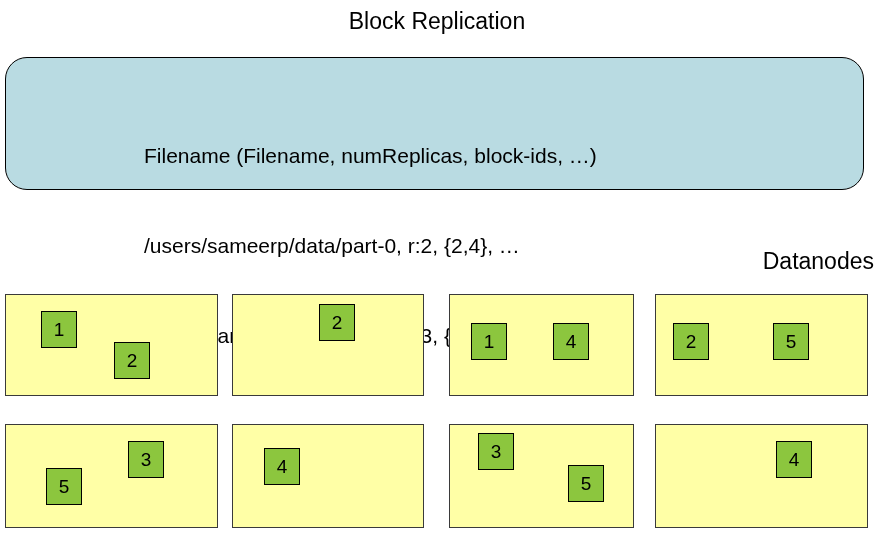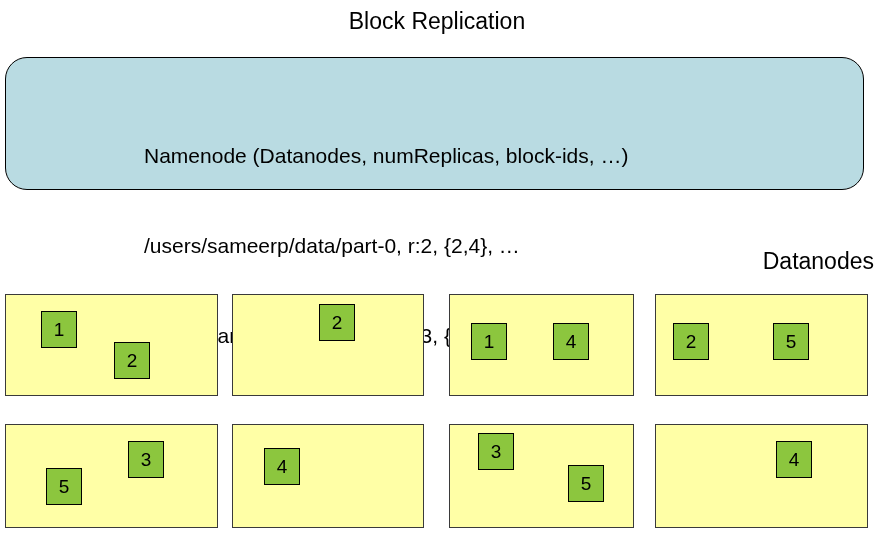--- a/index.html
+++ b/index.html
@@ -83,21 +83,21 @@
 </style>
 </head>
 <body>
 
 <div class="page">
 
   <div class="diagram-title">Block Replication</div>
 
   <div class="namenode-box">
     <div class="namenode-text">
-      <div>Namenode (Datanodes, numReplicas, block-ids, …)</div>
+      <div>Filename (Filename, numReplicas, block-ids, …)</div>
       <div>/users/sameerp/data/part-0, r:2, {2,4}, …</div>
       <div>/users/sameerp/data/part-1, r:3, {2,4,5}, …</div>
     </div>
   </div>
 
   <div class="datanodes-title">Datanodes</div>
 
   <div id="dn0" class="datanode">
     <div class="block" style="left:35px;top:16px;">1</div>
     <div class="block" style="left:108px;top:47px;">2</div>

